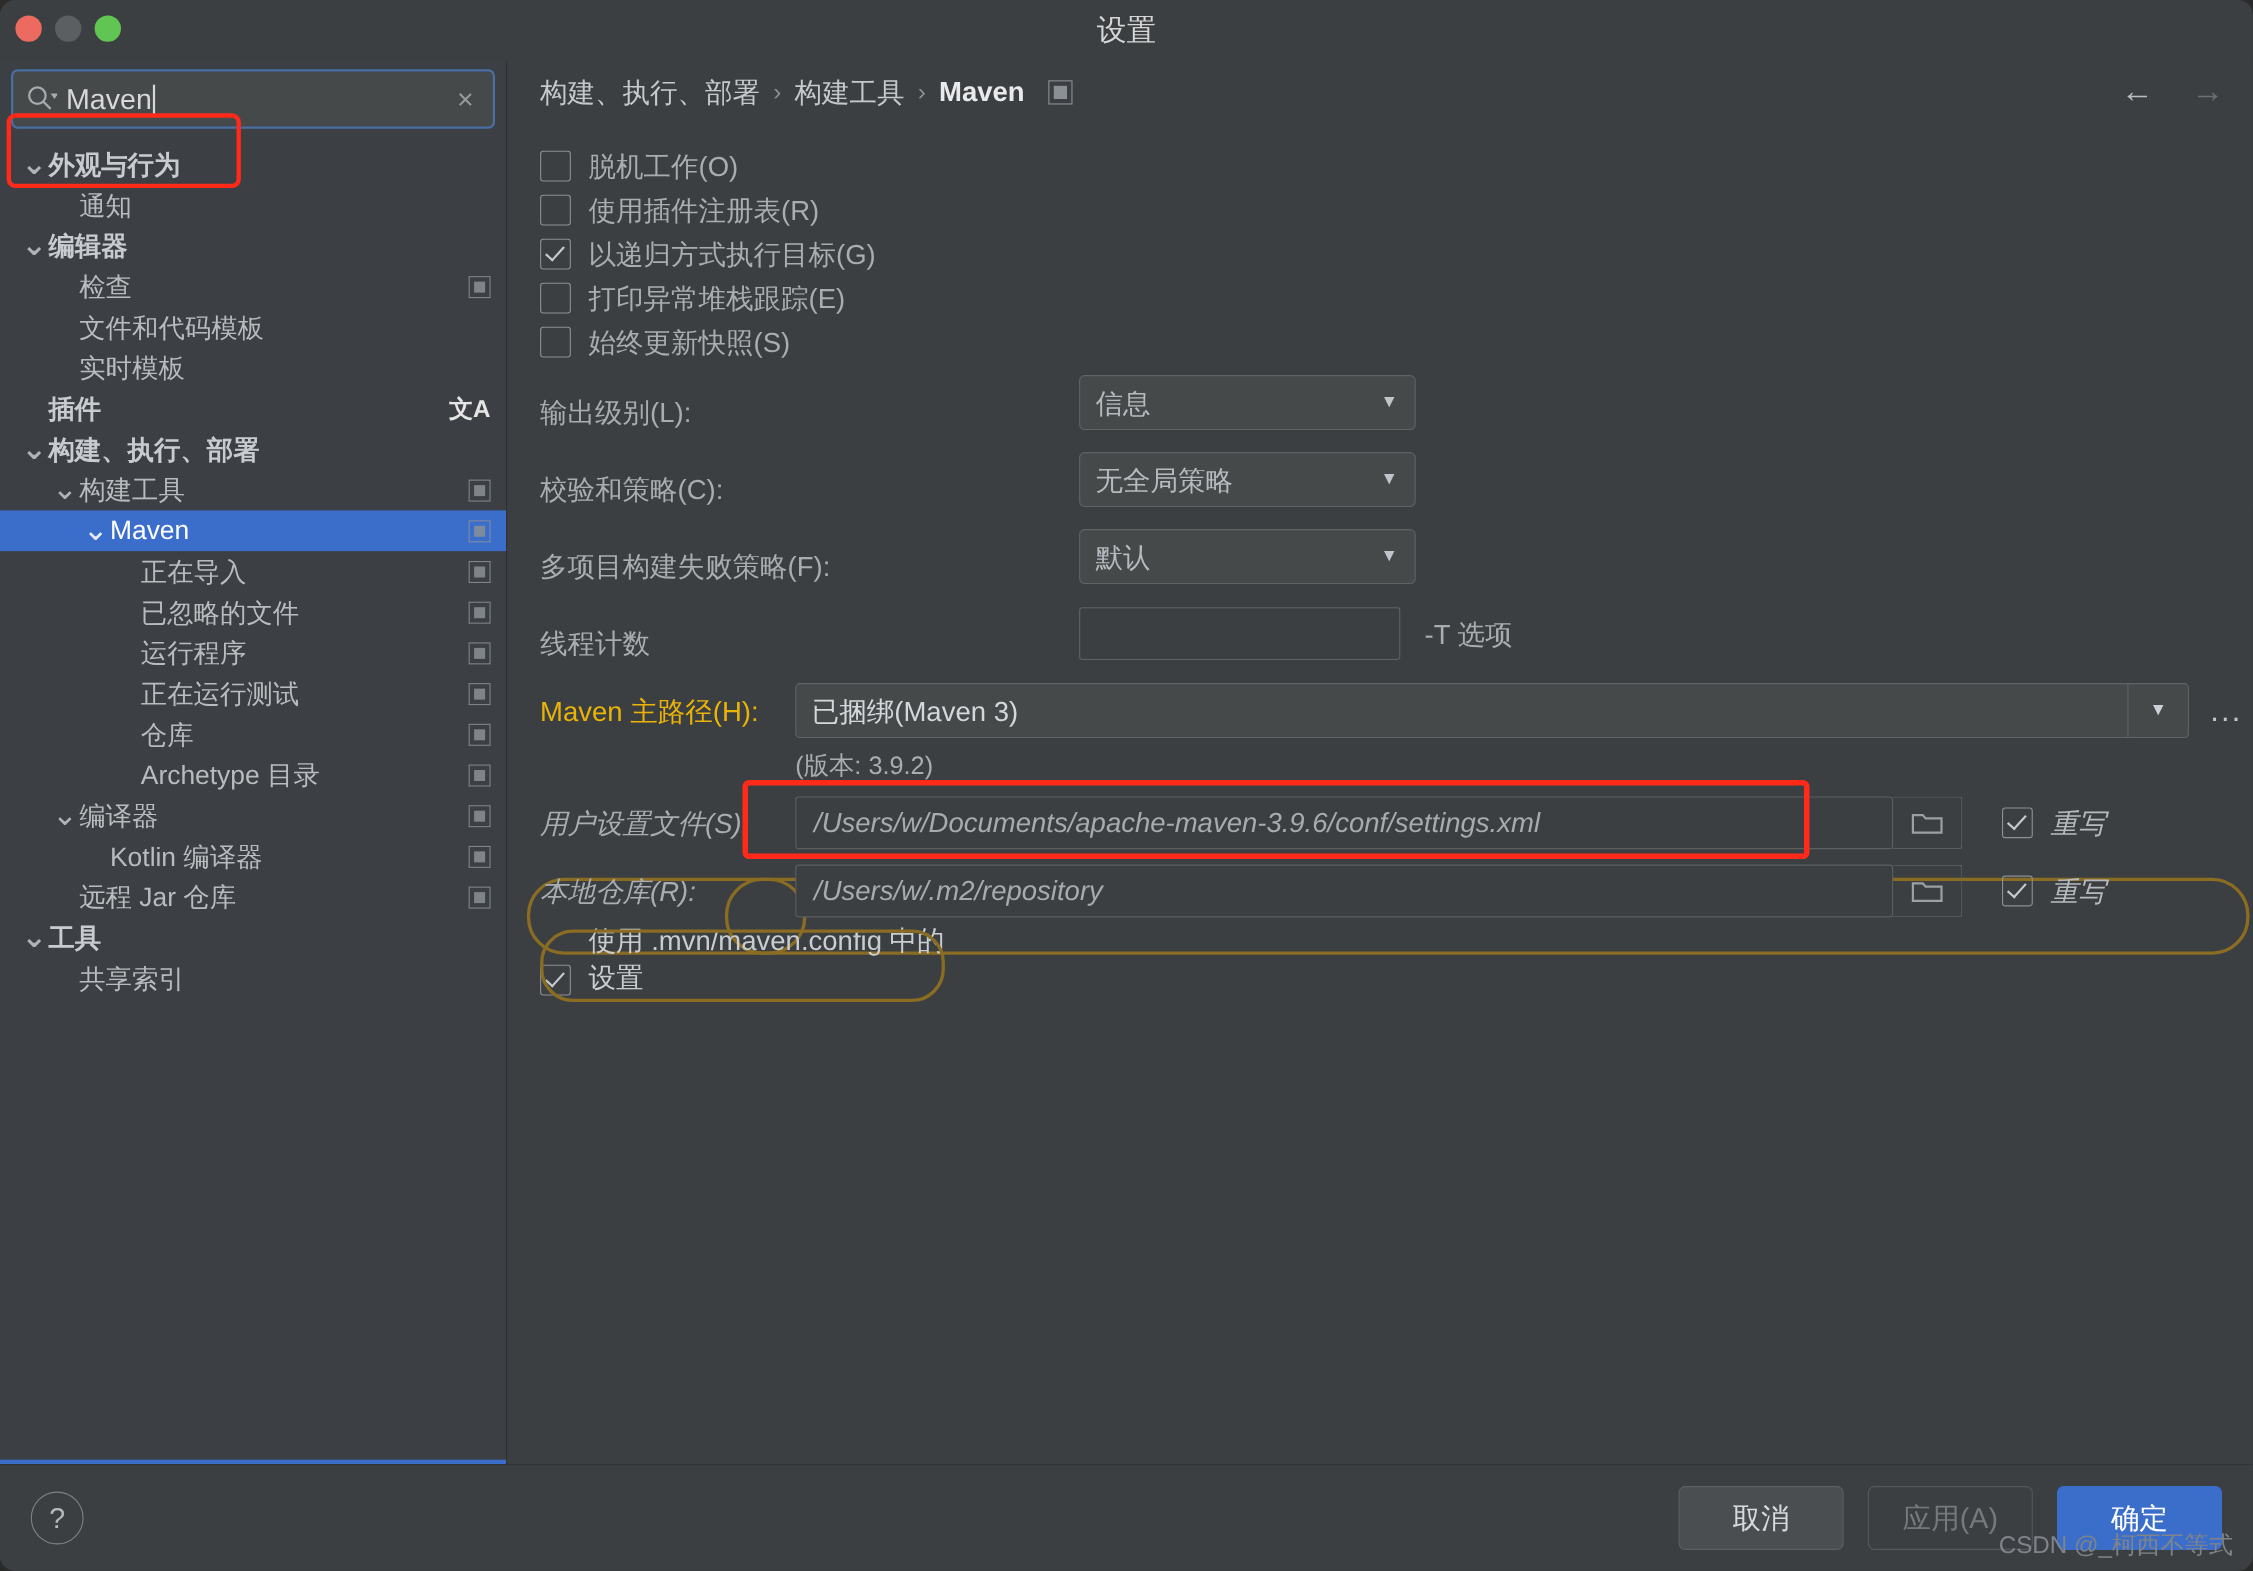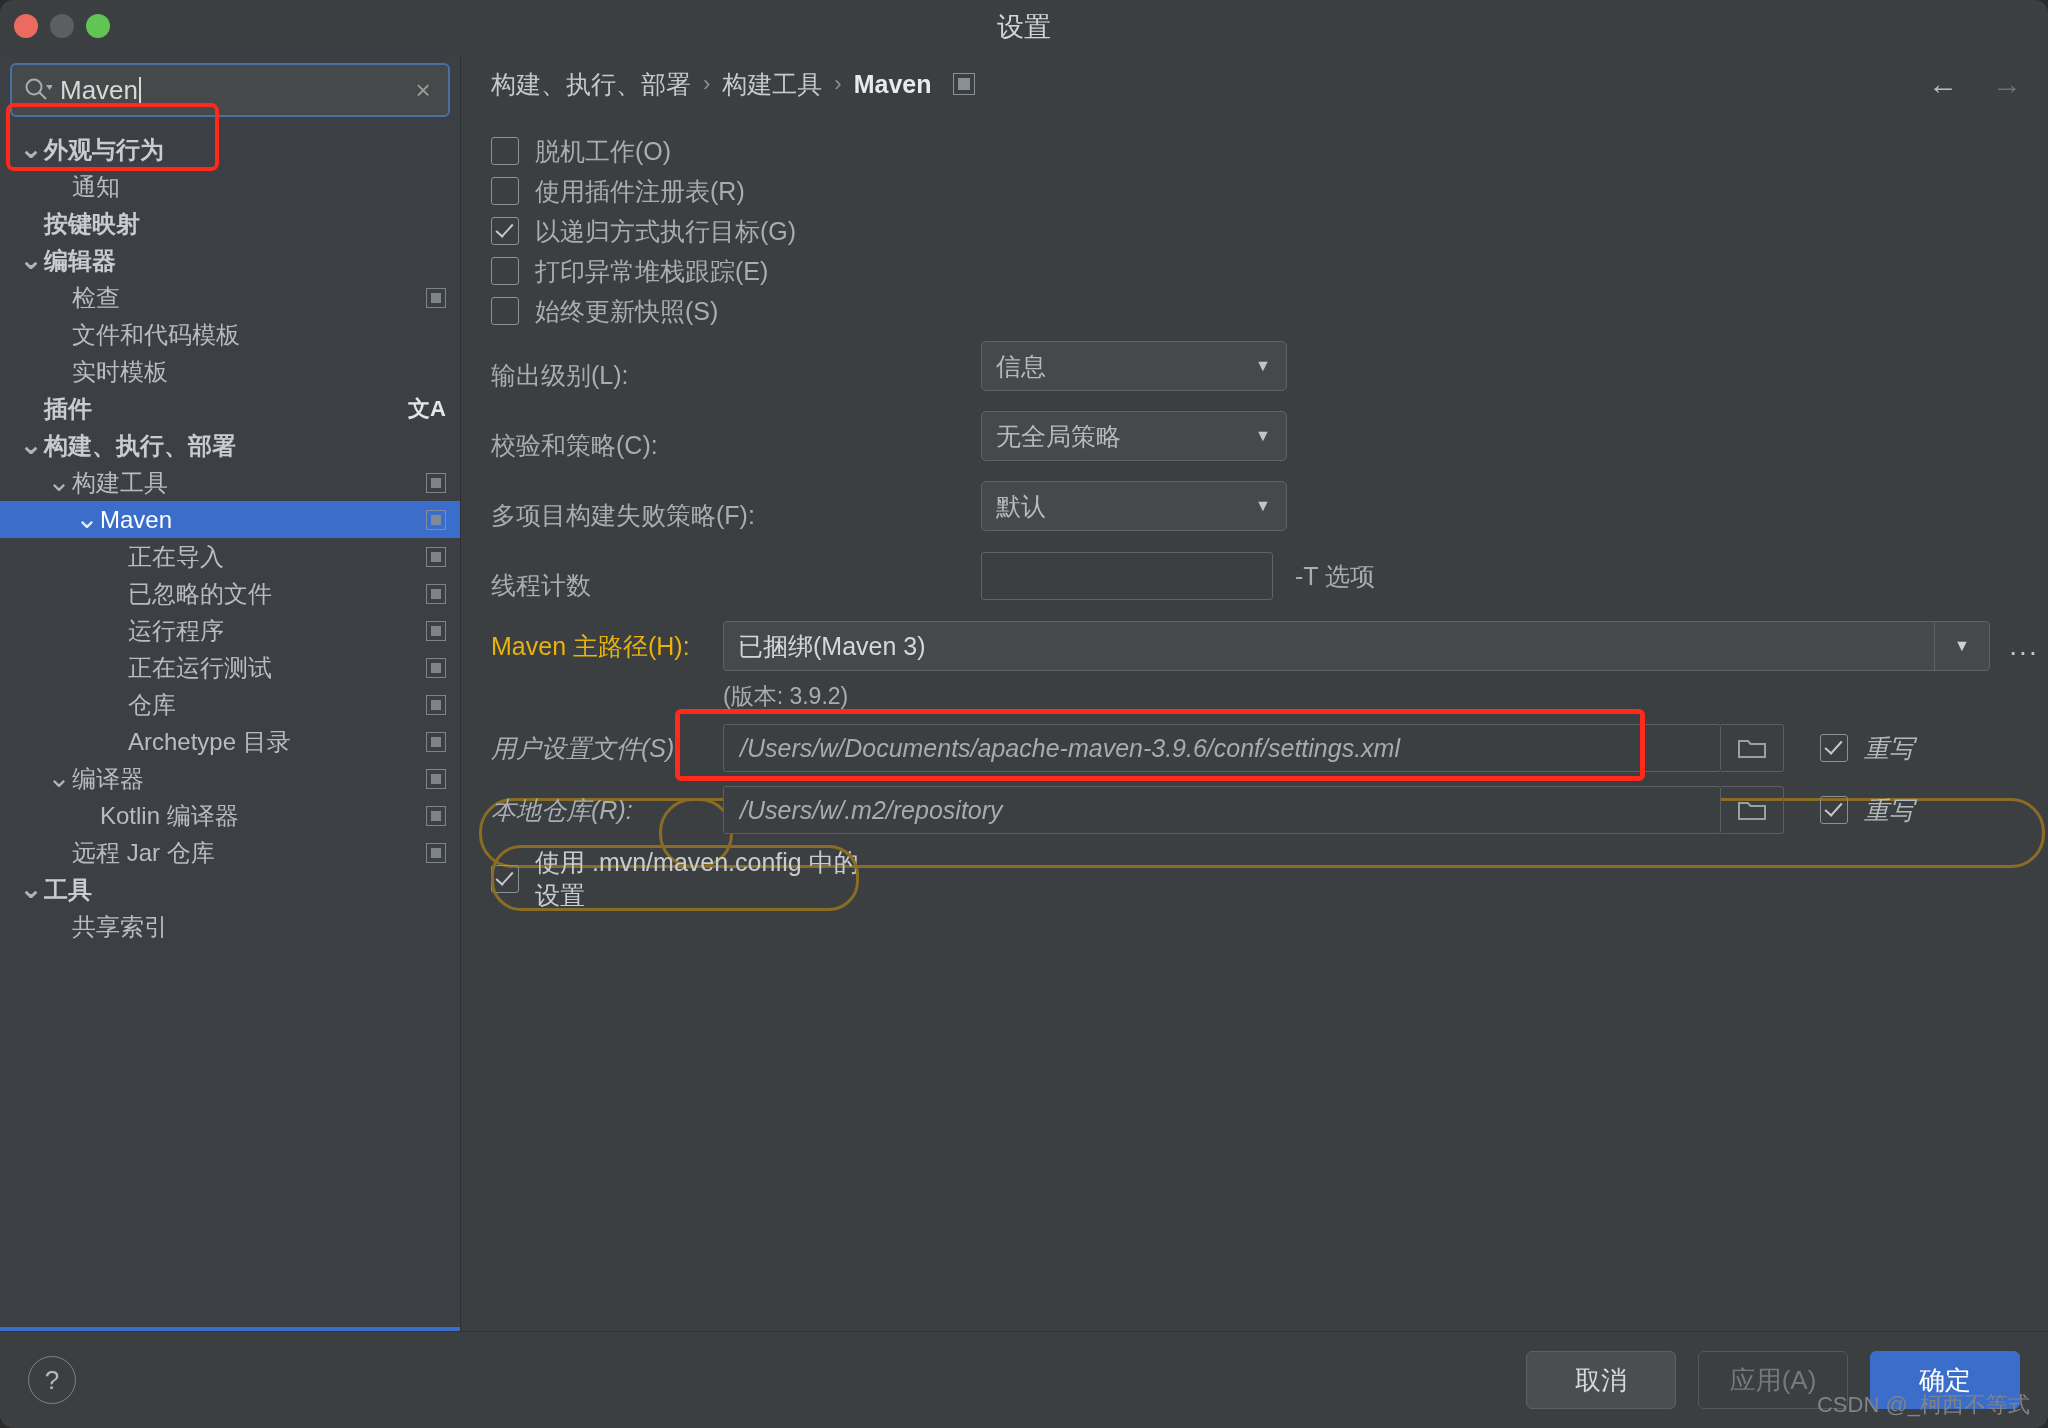--- a/index.html
+++ b/index.html
@@ -329,21 +329,21 @@
     flex: 0 0 auto;
   }
   .path-highlight {
     position: absolute;
     border: 5px solid #ff2a1a;
     border-radius: 6px;
     pointer-events: none;
     z-index: 6;
   }
   .mvnconfig-row {
-    display: flex; align-items: center;
+    display: flex; align-items: flex-end;
     height: 52px;
     margin-left: 30px;
     margin-top: 14px;
     color: #c9cdd1; font-size: 25px;
     position: relative;
     width: 380px;
   }
   .mvn-outline {
     position: absolute;
     left: 0; top: -8px;
@@ -449,26 +449,20 @@
             <span class="row-mark hidden"></span>
           </div>
           <div class="tree-item">
             <span style="width: 46px; flex: 0 0 auto;"></span>
             <span class="chev empty" style="font-size: 28px; line-height: 0.6;">⌄</span>
             <span class="tree-label">通知</span>
             <span class="row-mark hidden"></span>
           </div>
           <div class="tree-item bold">
             <span style="width: 18px; flex: 0 0 auto;"></span>
-            <span class="chev empty" style="font-size: 28px; line-height: 0.6;">⌄</span>
-            <span class="tree-label">按键映射</span>
-            <span class="row-mark hidden"></span>
-          </div>
-          <div class="tree-item bold">
-            <span style="width: 18px; flex: 0 0 auto;"></span>
             <span class="chev" style="font-size: 28px; line-height: 0.6;">⌄</span>
             <span class="tree-label">编辑器</span>
             <span class="row-mark hidden"></span>
           </div>
           <div class="tree-item">
             <span style="width: 46px; flex: 0 0 auto;"></span>
             <span class="chev empty" style="font-size: 28px; line-height: 0.6;">⌄</span>
             <span class="tree-label">检查</span>
             <span class="row-mark"></span>
           </div>

